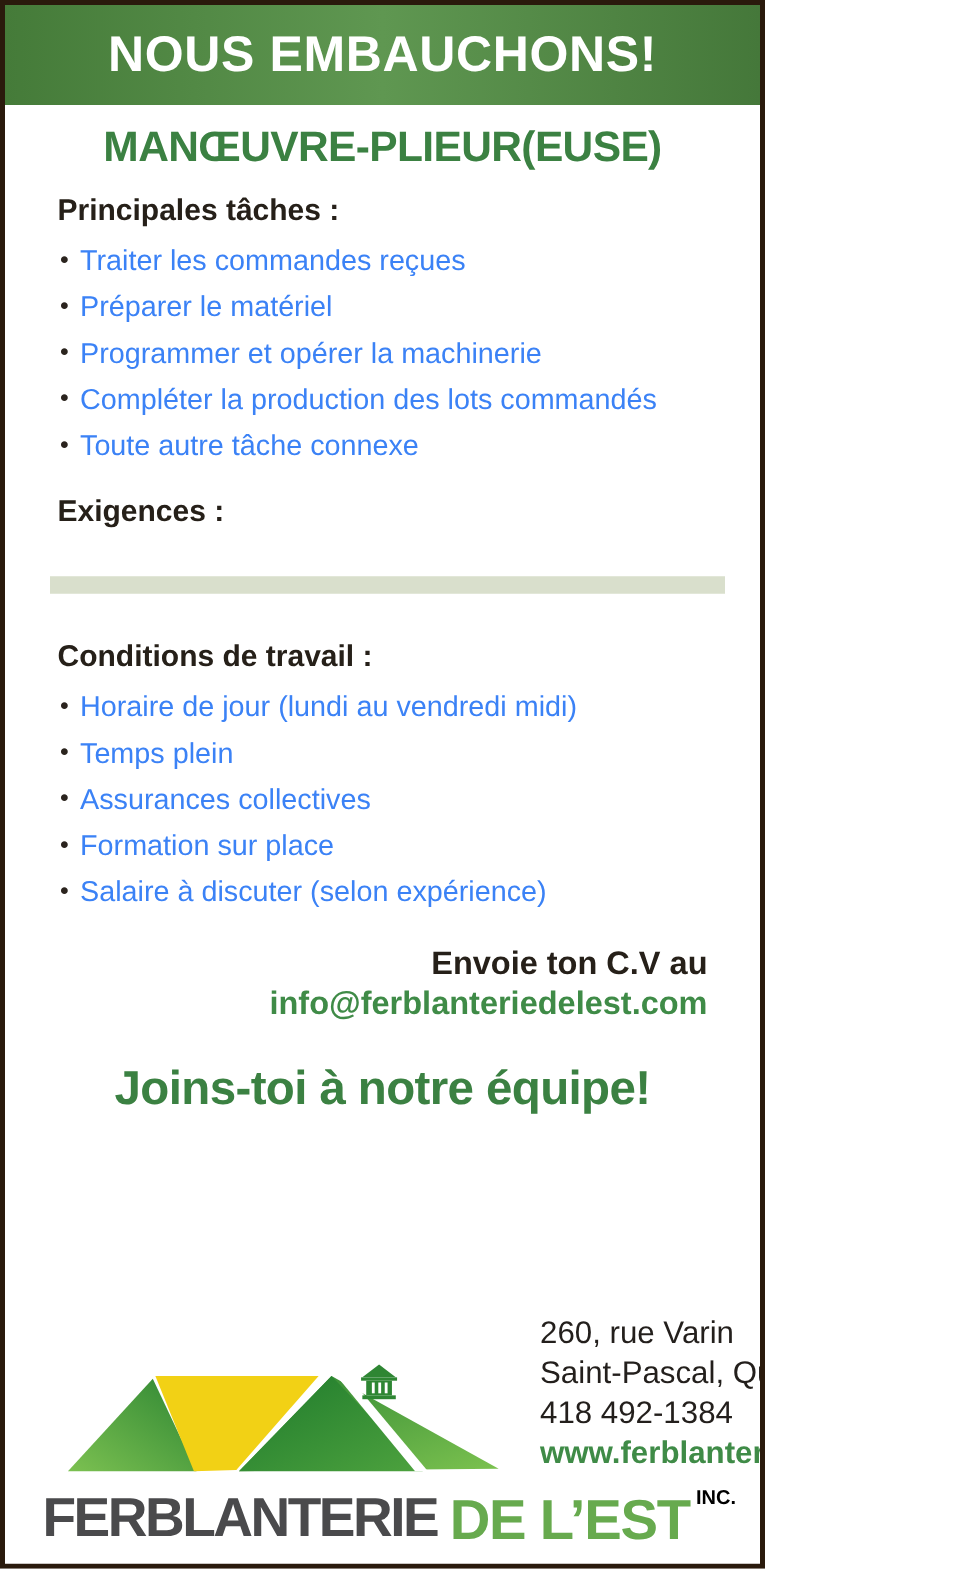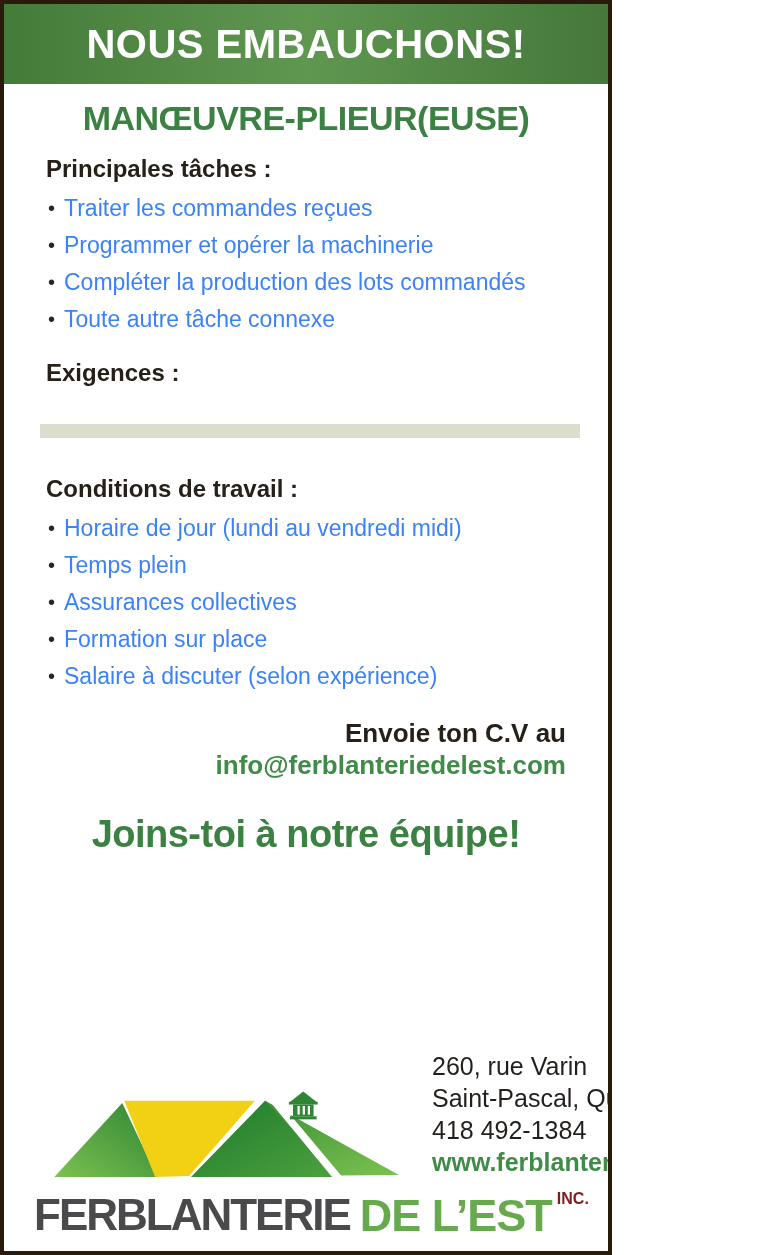--- a/index.html
+++ b/index.html
@@ -119,21 +119,21 @@
     margin-left: 10px;
     font-size: 45px;
     font-weight: 700;
     letter-spacing: -1px;
     color: #67aa4e;
   }
   .wordmark .brand-inc {
     margin-left: 5px;
     font-size: 16px;
     font-weight: 700;
-    color: #7f1d1d;
+    color: #000000;
   }
 
   .contact {
     position: absolute;
     left: 428px;
     top: 1046px;
     font-size: 25px;
     line-height: 32px;
     color: #231f1c;
   }
@@ -166,20 +166,21 @@
     <div class="banner-text">NOUS EMBAUCHONS!</div>
   </div>
 
   <div class="job-title">MANŒUVRE-PLIEUR(EUSE)</div>
 
   <div class="content">
 
     <div class="section-heading first">Principales tâches :</div>
     <ul class="items">
       <li>Traiter les commandes reçues</li>
+      <li>Préparer le matériel</li>
       <li>Programmer et opérer la machinerie</li>
       <li>Compléter la production des lots commandés</li>
       <li>Toute autre tâche connexe</li>
     </ul>
 
     <div class="section-heading">Exigences :</div>
 
     <div class="divider"></div>
 
     <div class="section-heading after-divider">Conditions de travail :</div>

